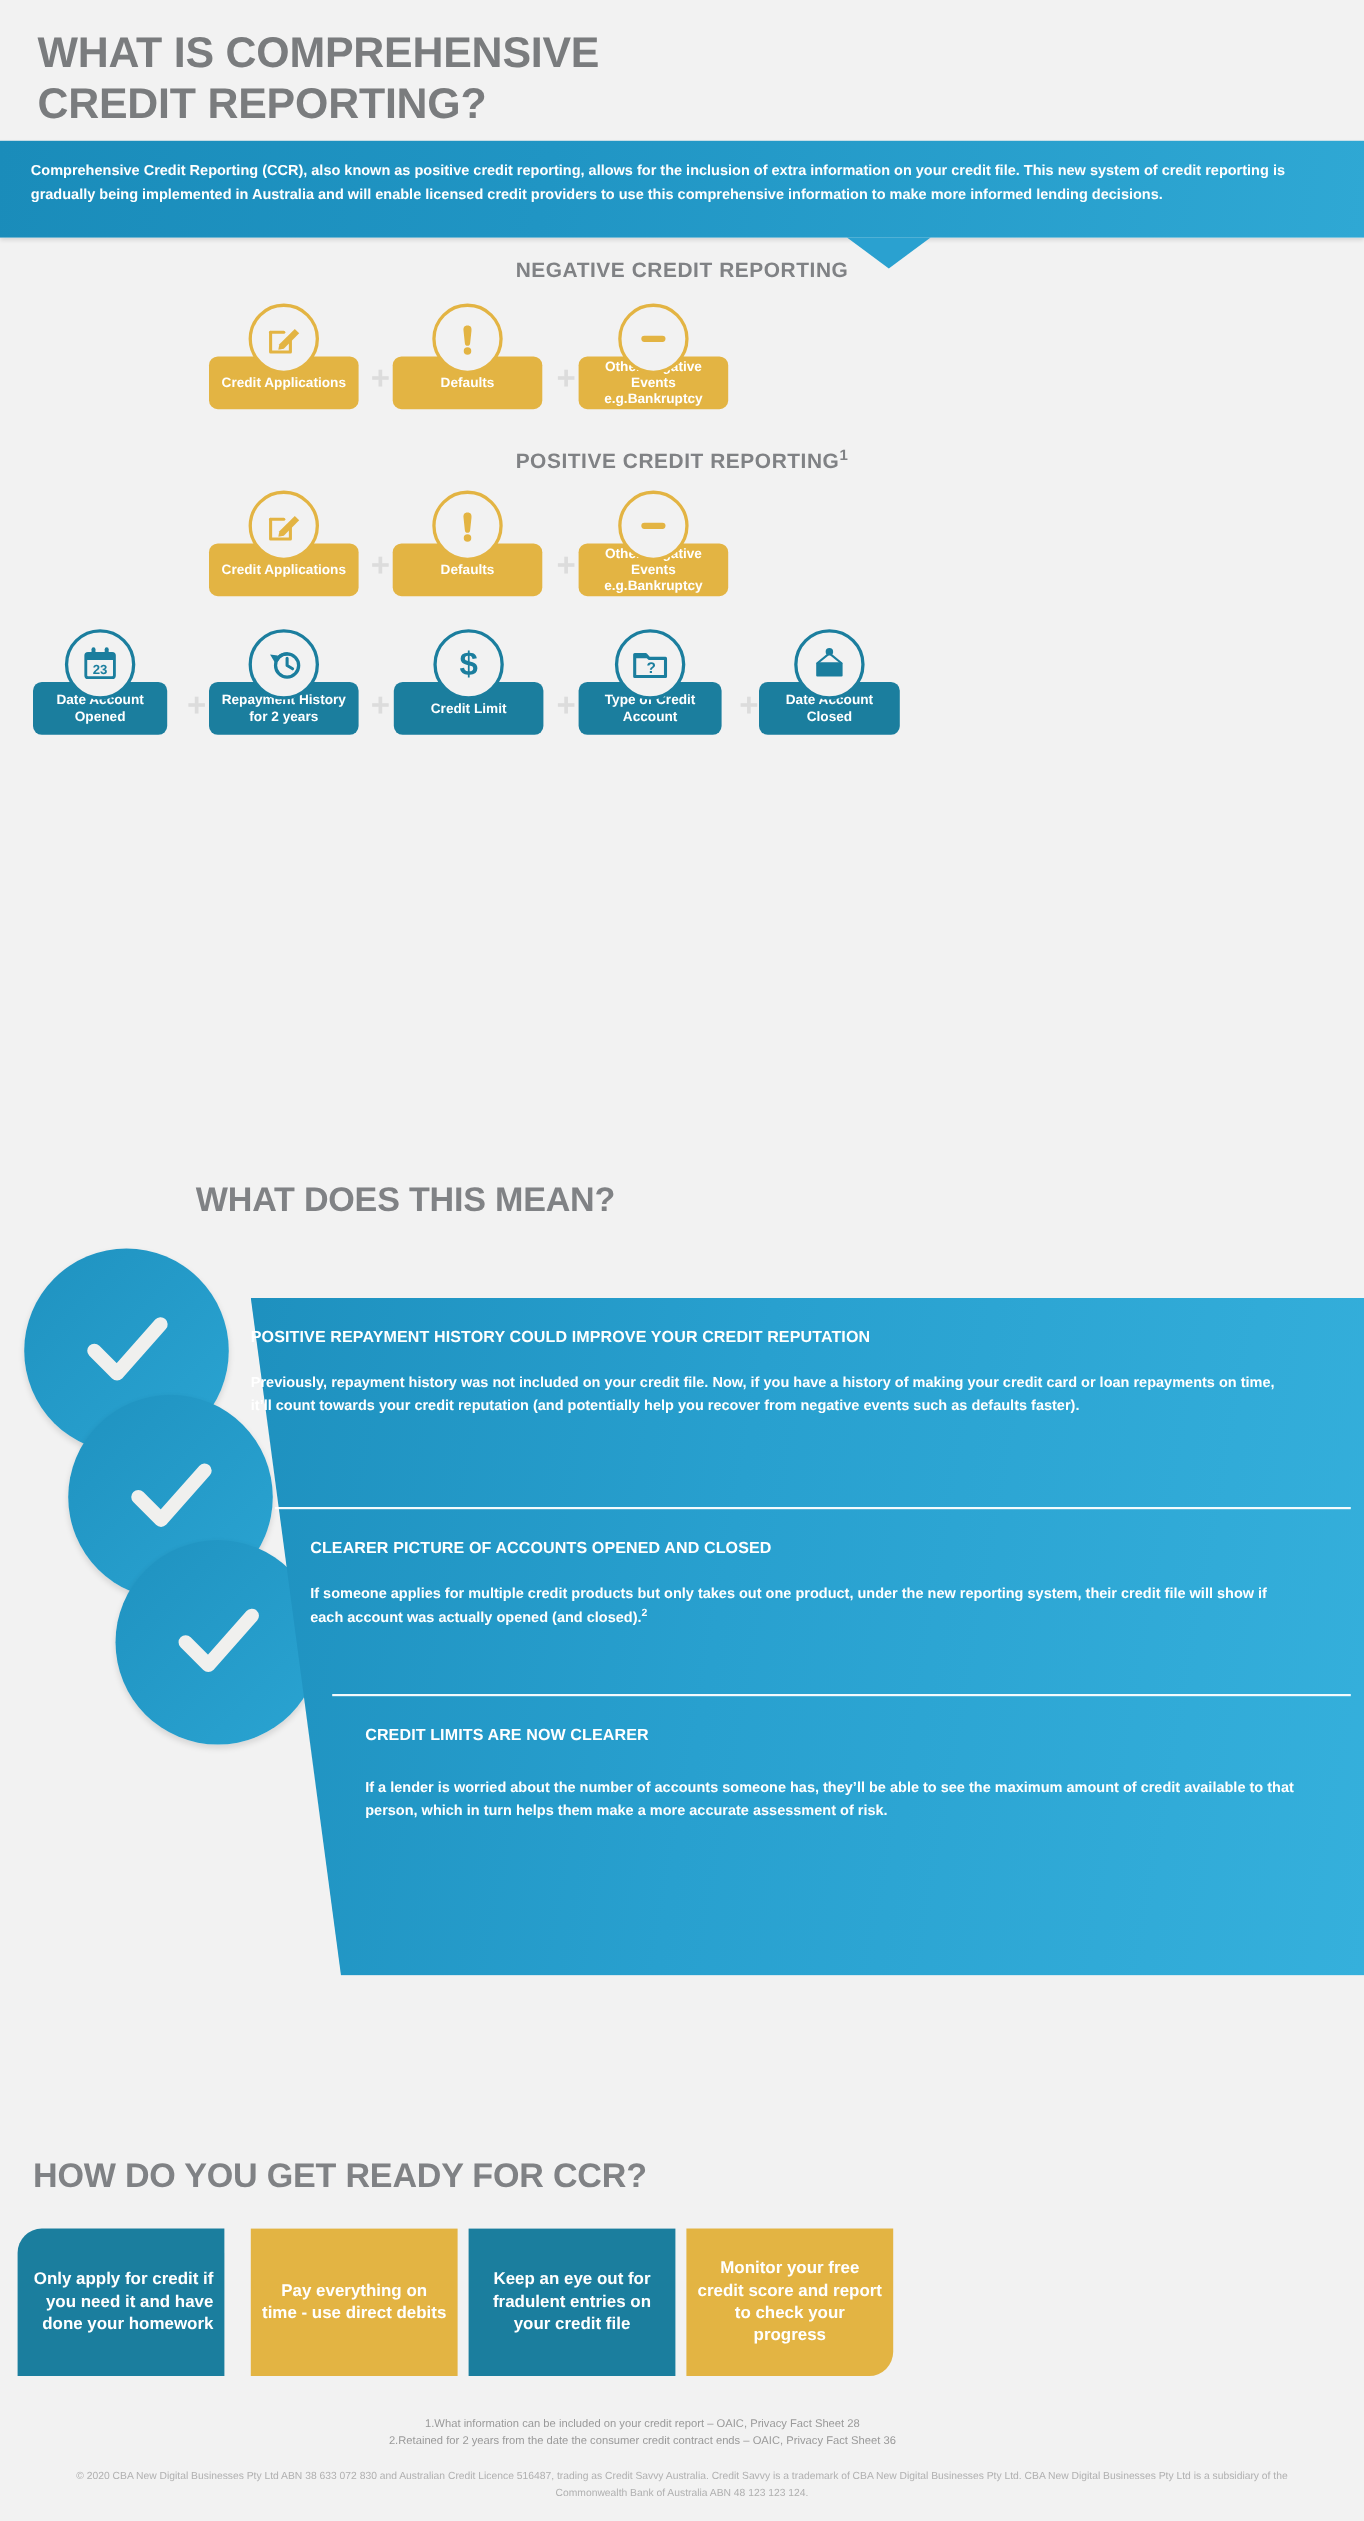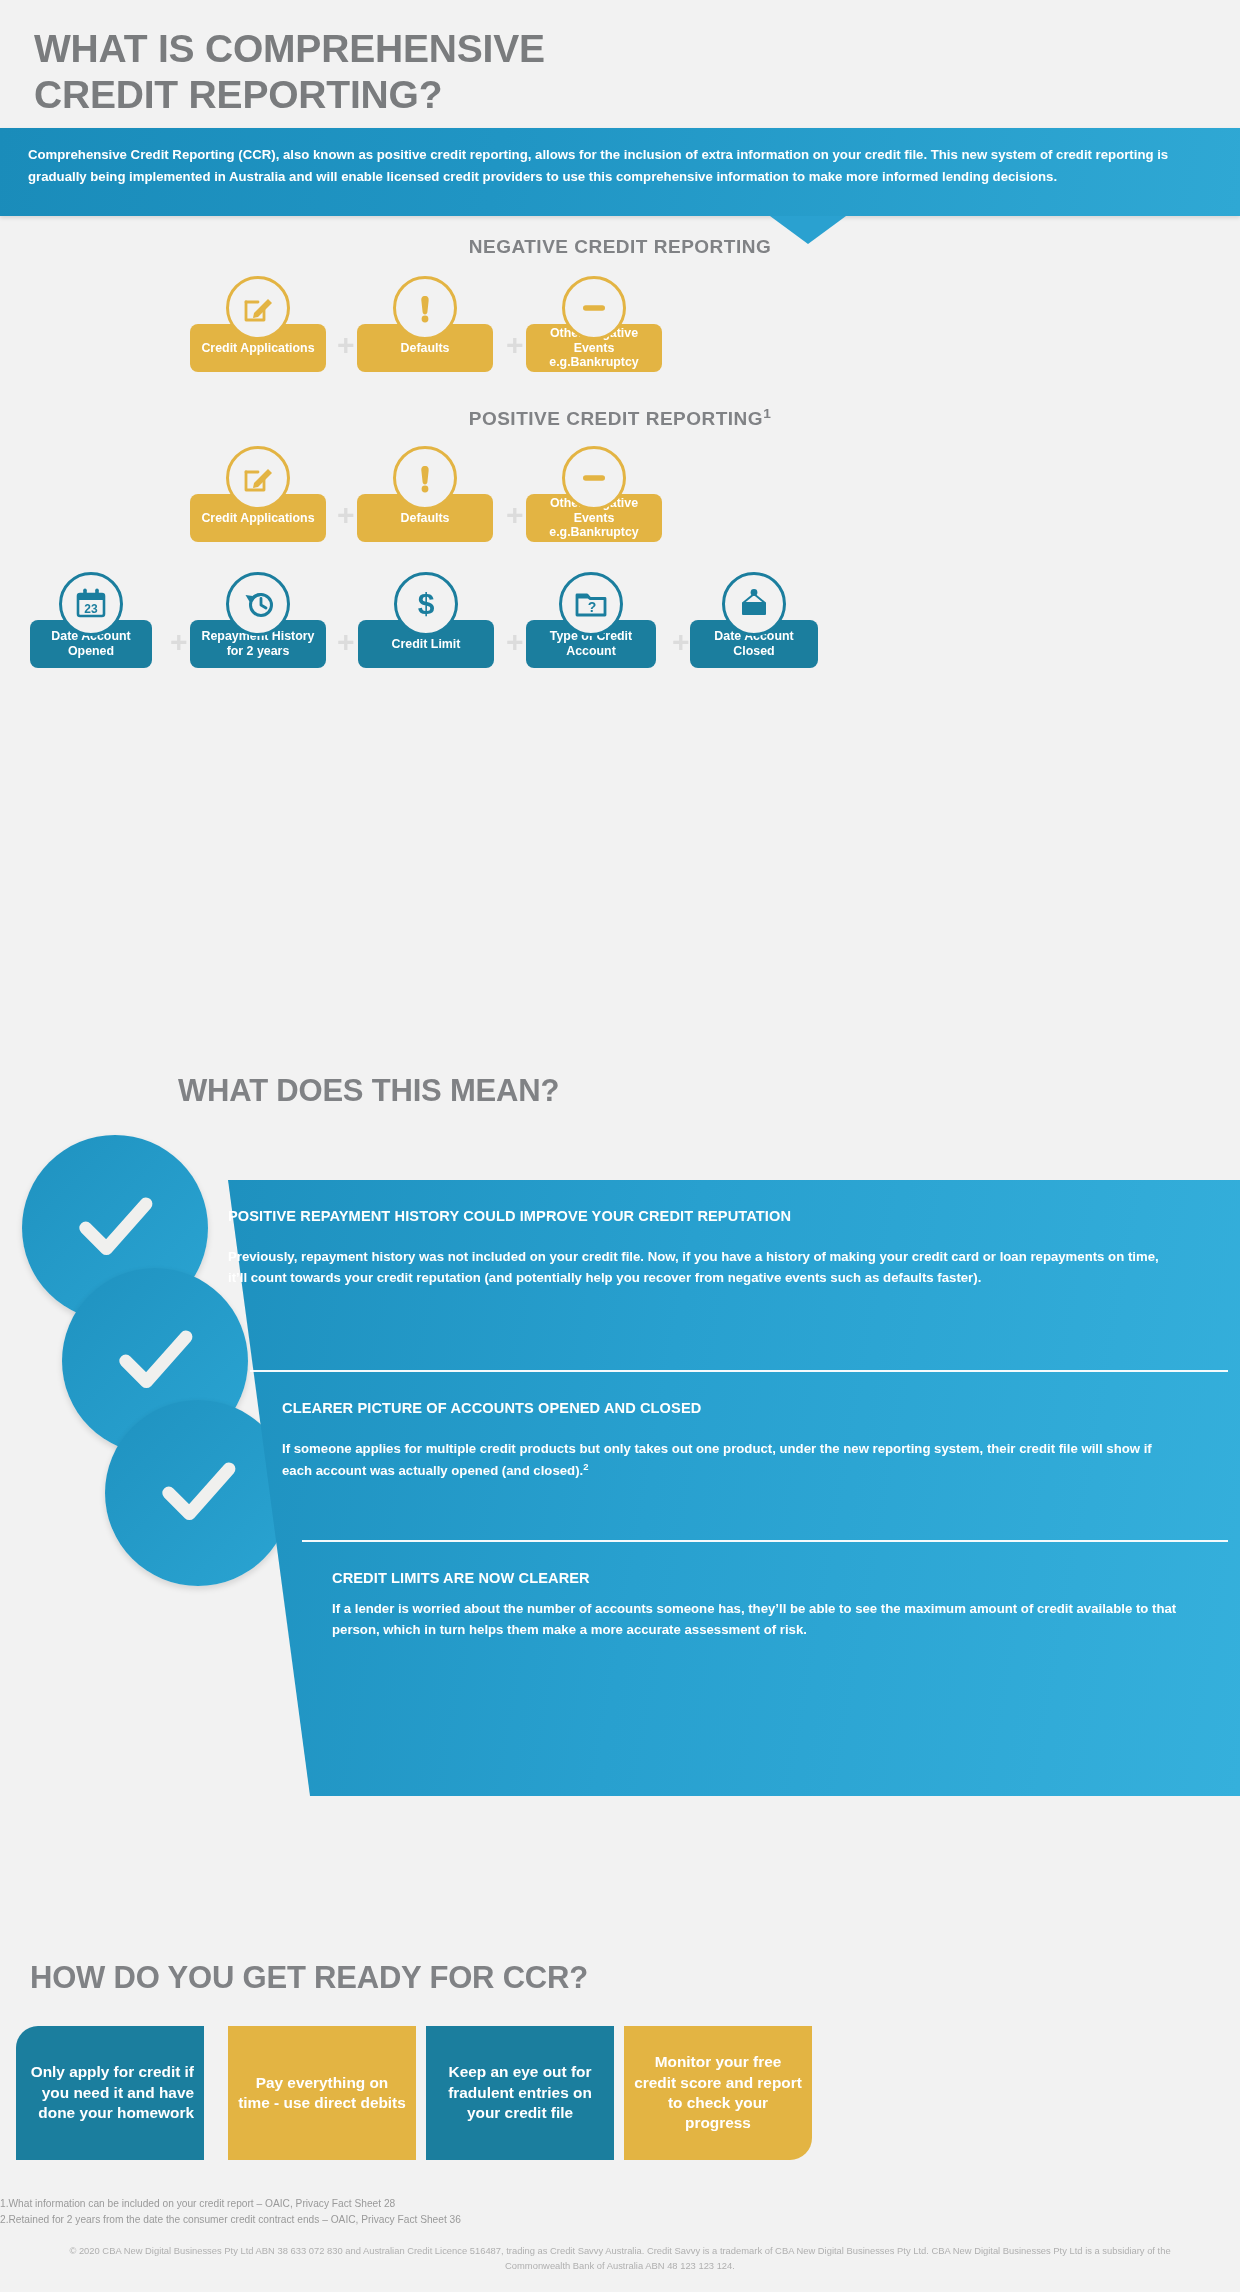--- a/index.html
+++ b/index.html
@@ -103,22 +103,22 @@
     position:absolute; top:1349px; width:188px; height:134px;
     display:flex; align-items:center; justify-content:center; text-align:center;
     color:#ffffff; font-size:15.4px; font-weight:bold; line-height:1.33;
     padding:0 10px;
   }
   .ready-card.blue { background:#1b7e9e; }
   .ready-card.gold { background:#e3b443; }
 
   
   #footnotes {
-    position:absolute; left:0; top:2196px; width:1144px;
-    text-align:left; font-size:10.2px; color:#9a9a9a; line-height:1.55;
+    position:absolute; left:12px; top:2196px; width:1144px;
+    text-align:center; font-size:10.2px; color:#9a9a9a; line-height:1.55;
   }
   #copyright {
     position:absolute; left:0; top:2243px; width:1240px;
     text-align:center; font-size:9.4px; color:#b0b0b0; line-height:1.6;
     padding:0 36px;
   }
   .sup { font-size:0.72em; vertical-align:super; }
 </style>
 </head>
 <body>
@@ -294,21 +294,21 @@
 <div class="panel-rule" style="left: 250px; top: 1370px; width: 978px;"></div>
 
 <div class="panel" style="left: 282px; top: 1400px; width: 946px; background: transparent; box-shadow: none;">
   <div class="panel-title">CLEARER PICTURE OF ACCOUNTS OPENED AND CLOSED</div>
   <div class="panel-body" style="margin-top:22px; width:900px;"><span>If someone applies for multiple credit products but only takes out one product, under the new reporting system, their credit file will show if each account was actually opened (and closed).</span><span class="sup">2</span></div>
 </div>
 <div class="panel-rule" style="left: 302px; top: 1540px; width: 926px;"></div>
 
 <div class="panel" style="left: 332px; top: 1570px; width: 896px; background: transparent; box-shadow: none;">
   <div class="panel-title">CREDIT LIMITS ARE NOW CLEARER</div>
-  <div class="panel-body" style="margin-top:12px; width:860px;">If a lender is worried about the number of accounts someone has, they’ll be able to see the maximum amount of credit available to that person, which in turn helps them make a more accurate assessment of risk.</div>
+  <div class="panel-body" style="margin-top:28px; width:860px;">If a lender is worried about the number of accounts someone has, they’ll be able to see the maximum amount of credit available to that person, which in turn helps them make a more accurate assessment of risk.</div>
 </div>
 
 <div id="hdy-title" style="left: 30px; top: 1960px;">HOW DO YOU GET READY FOR CCR?</div>
 
 <div class="ready-card blue" style="left: 16px; border-radius: 22px 0px 0px; top: 2026px; width: 188px; height: 134px; text-align: right;">
   <span>Only apply for credit if you need it and have done your homework</span>
 </div>
 <div class="ready-card gold" style="left: 228px; top: 2026px; width: 188px; height: 134px;">
   <span>Pay everything on time - use direct debits</span>
 </div>

